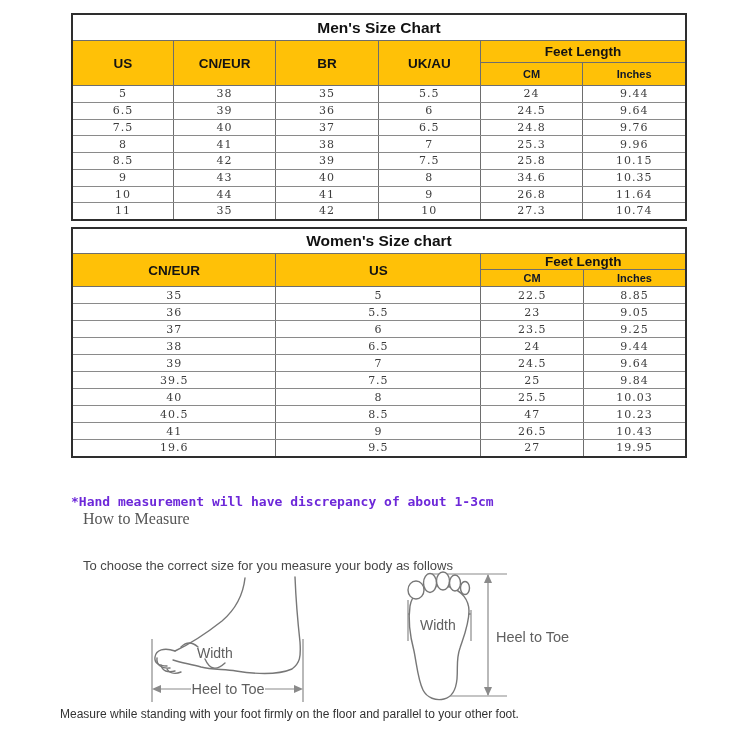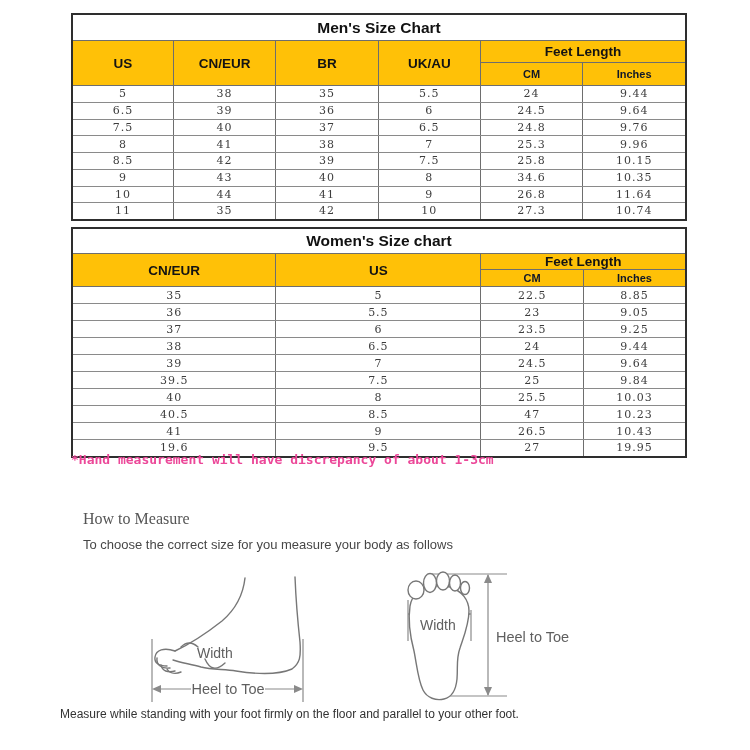--- a/index.html
+++ b/index.html
@@ -24,30 +24,30 @@
   td.hdr-feet { height:21px; }
   td.hdr-sub { background:var(--hdr-bg,#FFC107); font-weight:bold; font-size:11px; color:#0f172a;
     border-color:#3a3a3a; height:22px; }
   tbody.rows tr { height:16.75px; }
   tbody.rows td {
     font-family:"DejaVu Serif", serif; font-size:11px; color:#3d3d3d; letter-spacing:1px;
     border-top:1px solid #8a8a8a; border-bottom:1px solid #8a8a8a;
   }
   #womens-table tbody.rows tr { height:17px; }
   .notes {
-    position:absolute; left:71px; top:450px;
+    position:absolute; left:71px; top:492px;
     font-family:"DejaVu Sans Mono", monospace; font-weight:bold;
-    font-size:13px; line-height:19px; color:#ec4899; letter-spacing:0px;
+    font-size:13px; line-height:19px; color:#6d28d9; letter-spacing:0px;
   }
   .htm-heading {
     position:absolute; left:83px; top:510px;
     font-size:16px; color:#555555; font-weight:normal;font-family:Liberation Serif, serif;
   }
   .htm-subtitle {
-    position:absolute; left:83px; top:537px;
+    position:absolute; left:83px; top:558px;
     font-size:13px; color:#474747;
   }
   .diagram { position:absolute; }
   #side-foot { left:145px; top:562px; }
   #sole-foot { left:400px; top:562px; }
   .caption {
     position:absolute; left:60px; top:707px; width:690px; text-align:left;
     font-size:12px; color:#333333;
   }
   svg text { font-family:"Liberation Sans", sans-serif; }

